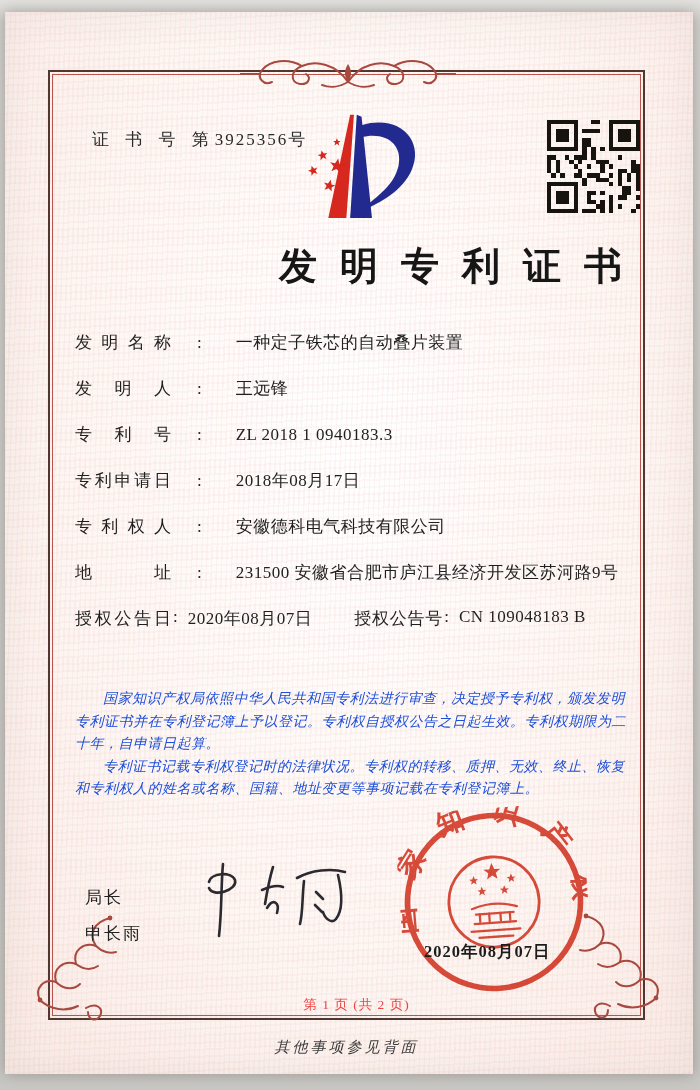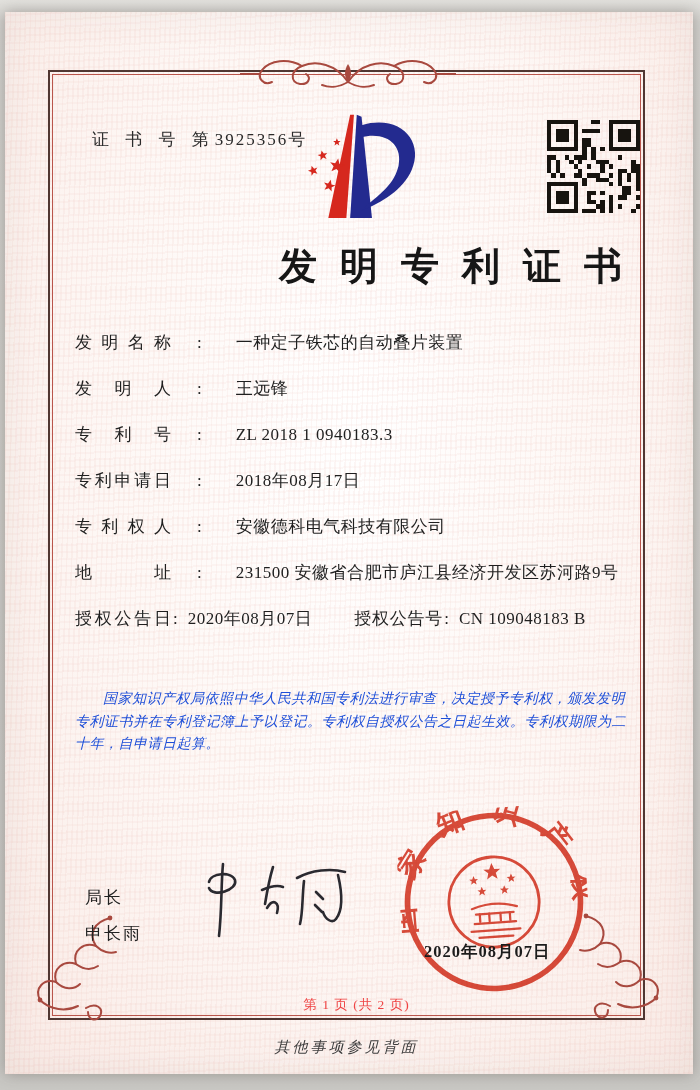--- a/index.html
+++ b/index.html
@@ -59,21 +59,21 @@
     position:absolute;left:48px;top:241px;width:597px;z-index:3;
     text-align:right;font-size:38px;font-weight:bold;color:#161616;
     letter-spacing:23px;text-indent:23px;
   }
   
   .fields{position:absolute;left:75px;top:331px;width:560px;z-index:3;}
   .frow{display:flex;align-items:baseline;height:28px;margin-bottom:18px;font-size:17px;color:var(--ink);gap:24px;}
   .frow .lbl{display:inline-block;width:96px;text-align:justify;text-align-last:justify;}
   .frow .colon{margin:0 10px 0 2px;}
   .frow .val{letter-spacing:.5px;white-space:nowrap;}
-  .pair{display:flex;align-items:center;}
+  .pair{display:flex;align-items:flex-start;}
   .pair.second{margin-left:18px;}
   .pair.second .lbl{width:88px;}
   
   .legal{
     position:absolute;left:75px;top:688px;width:554px;z-index:3;
     font-size:14px;line-height:22.5px;color:#1d4ed8;
     font-style:italic;letter-spacing:.5px;
   }
   .legal p{text-indent:2em;}
   
@@ -417,20 +417,21 @@
     <span class="pair second">
       <span class="lbl">授权公告号</span>
         <span class="colon">:</span>
       <span class="val">CN 109048183 B</span>
     </span>
   </div>
 </div>
 
 <div class="legal">
   <p>国家知识产权局依照中华人民共和国专利法进行审查，决定授予专利权，颁发发明专利证书并在专利登记簿上予以登记。专利权自授权公告之日起生效。专利权期限为二十年，自申请日起算。</p>
+  <p>专利证书记载专利权登记时的法律状况。专利权的转移、质押、无效、终止、恢复和专利权人的姓名或名称、国籍、地址变更等事项记载在专利登记簿上。</p>
 </div>
 
 <div class="director">
   <div class="row">局长</div>
   <div class="row">申长雨</div>
 </div>
 
 <div class="signature">
   <svg viewBox="0 0 180 100">
     <g stroke="#2a2a30" stroke-width="2.6" fill="none" stroke-linecap="round" stroke-linejoin="round">

